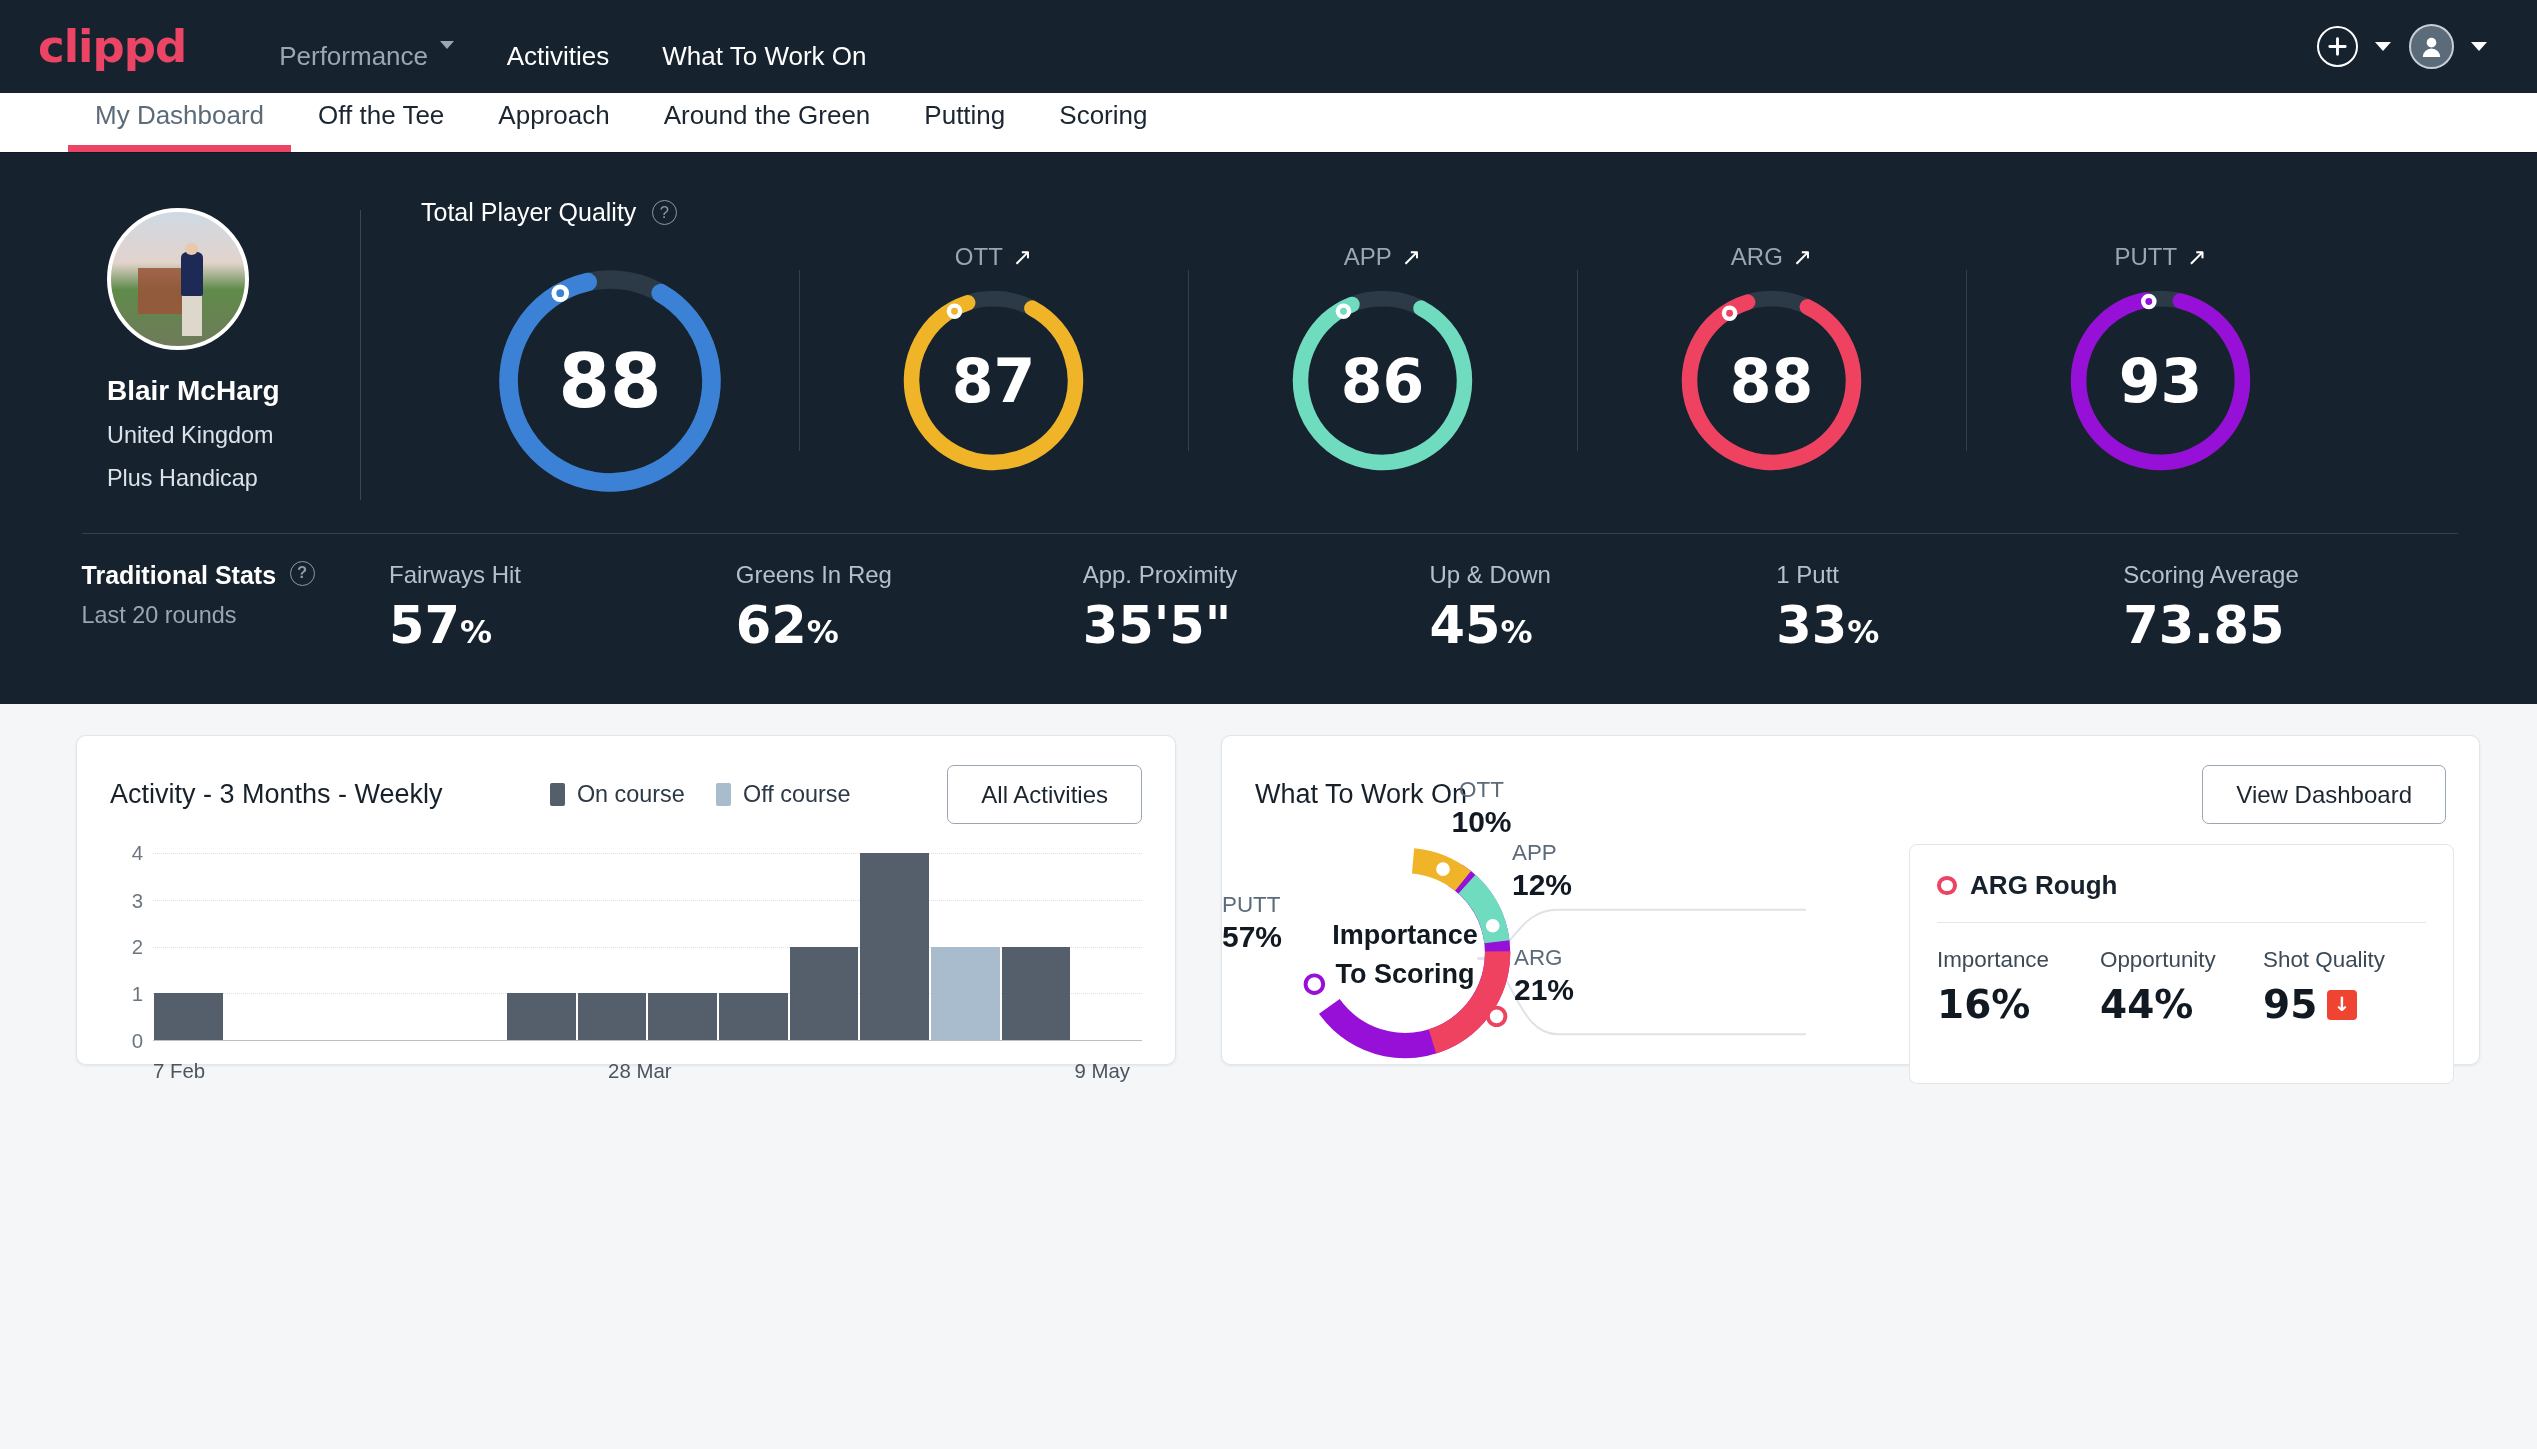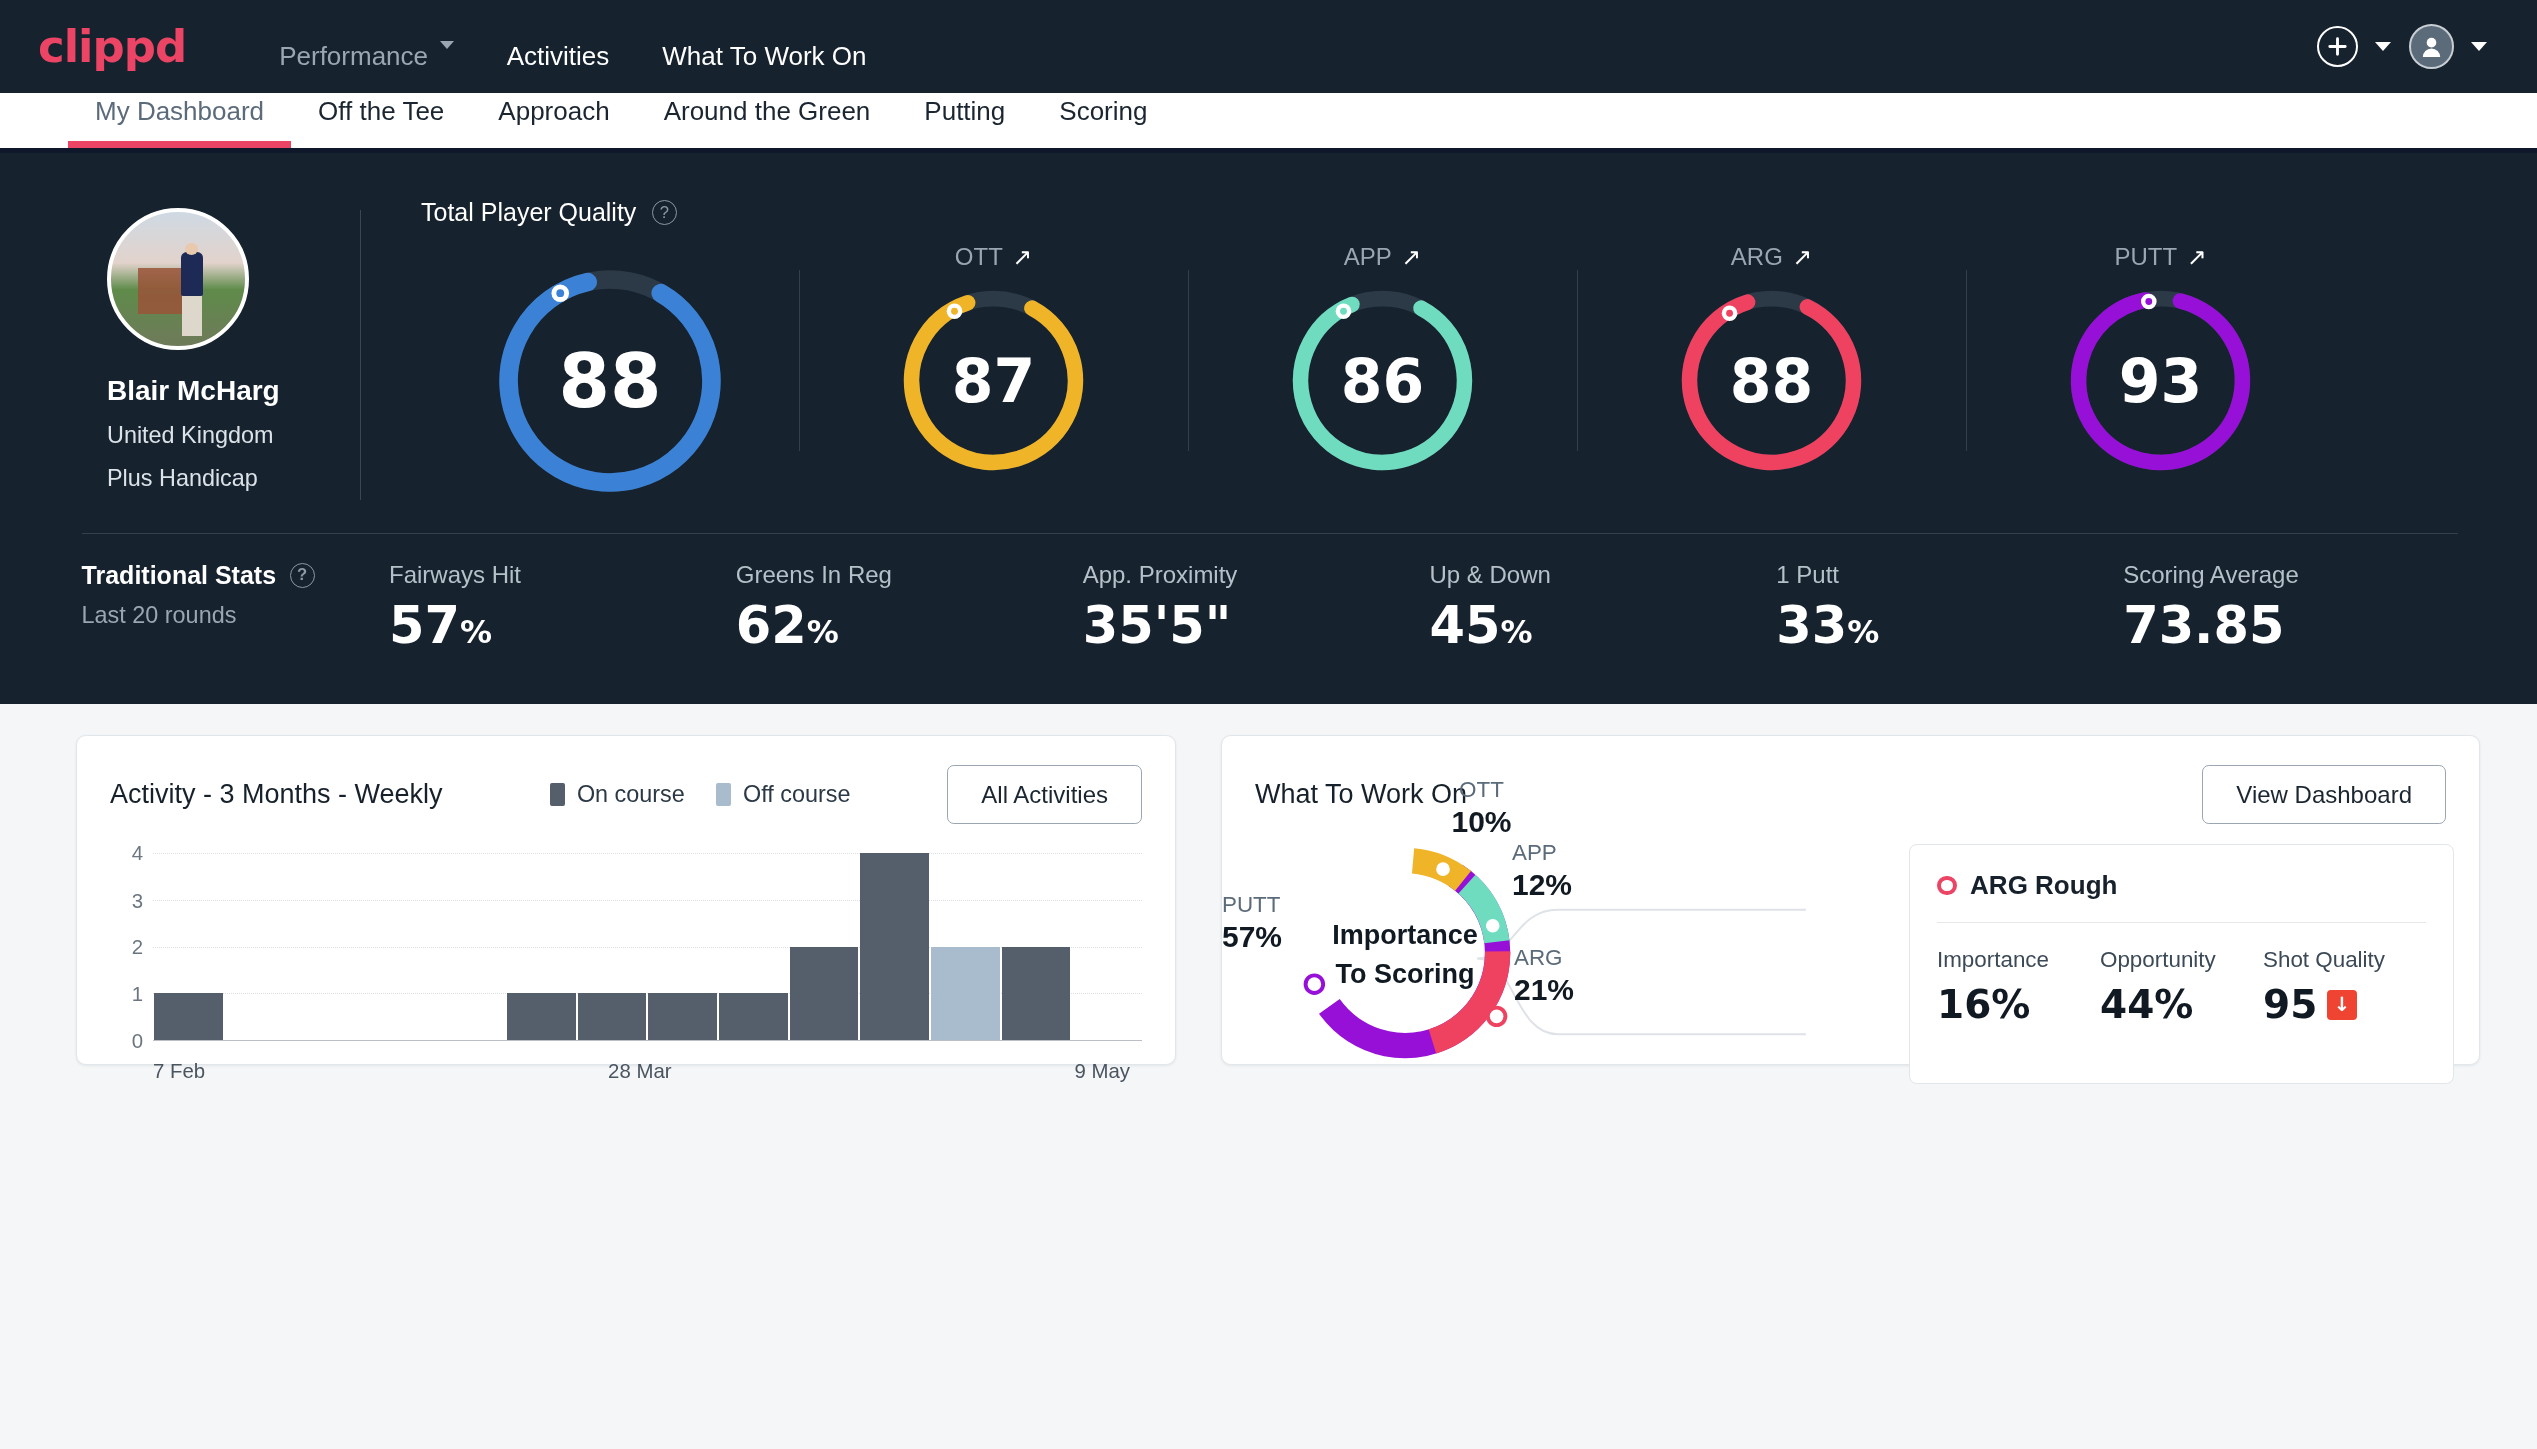--- a/index.html
+++ b/index.html
@@ -71,21 +71,21 @@
   }
 
   
   .tabbar {
     height: 60px;
     background: #ffffff;
     display: flex;
     align-items: flex-end;
     padding: 0 68px;
     gap: 0;
-    border-bottom: 5px solid #0f172a;
+    border-bottom: 1px solid #0f172a;
   }
   .tab {
     font-size: 26px;
     color: #1b2631;
     padding: 0 27px 21.4px 27px;
     cursor: pointer;
     position: relative;
   }
   .tab.active { color: #5c6b7a; }
   .tab.active::after {
@@ -196,21 +196,21 @@
     height: 1px; background: #33414d;
     margin: 33px 11.7px 0 13.6px;
   }
   .trad {
     display: flex; align-items: flex-start;
     padding: 27px 0 9.7px 0;
   }
   .trad-title { width: 321px; padding-left: 13.6px; }
   .trad-title .t1 {
     color: #ffffff; font-size: 25px; font-weight: bold;
-    display: flex; align-items: center; gap: 13.6px;
+    display: flex; align-items: flex-start; gap: 13.6px;
   }
   .trad-title .t2 { color: #9aa6b2; font-size: 23.4px; margin-top: 11.7px; }
   .stat { flex: 1; }
   .stat .lbl { color: #b6c0c9; font-size: 24px; margin-bottom: 7.8px; }
   .stat .num {
     color: #ffffff; font-size: 51px; font-weight: bold;
     font-family: "DejaVu Sans", sans-serif;
     line-height: 1.15;
   }
   .stat .num .unit { font-size: 32px; font-weight: bold; }

